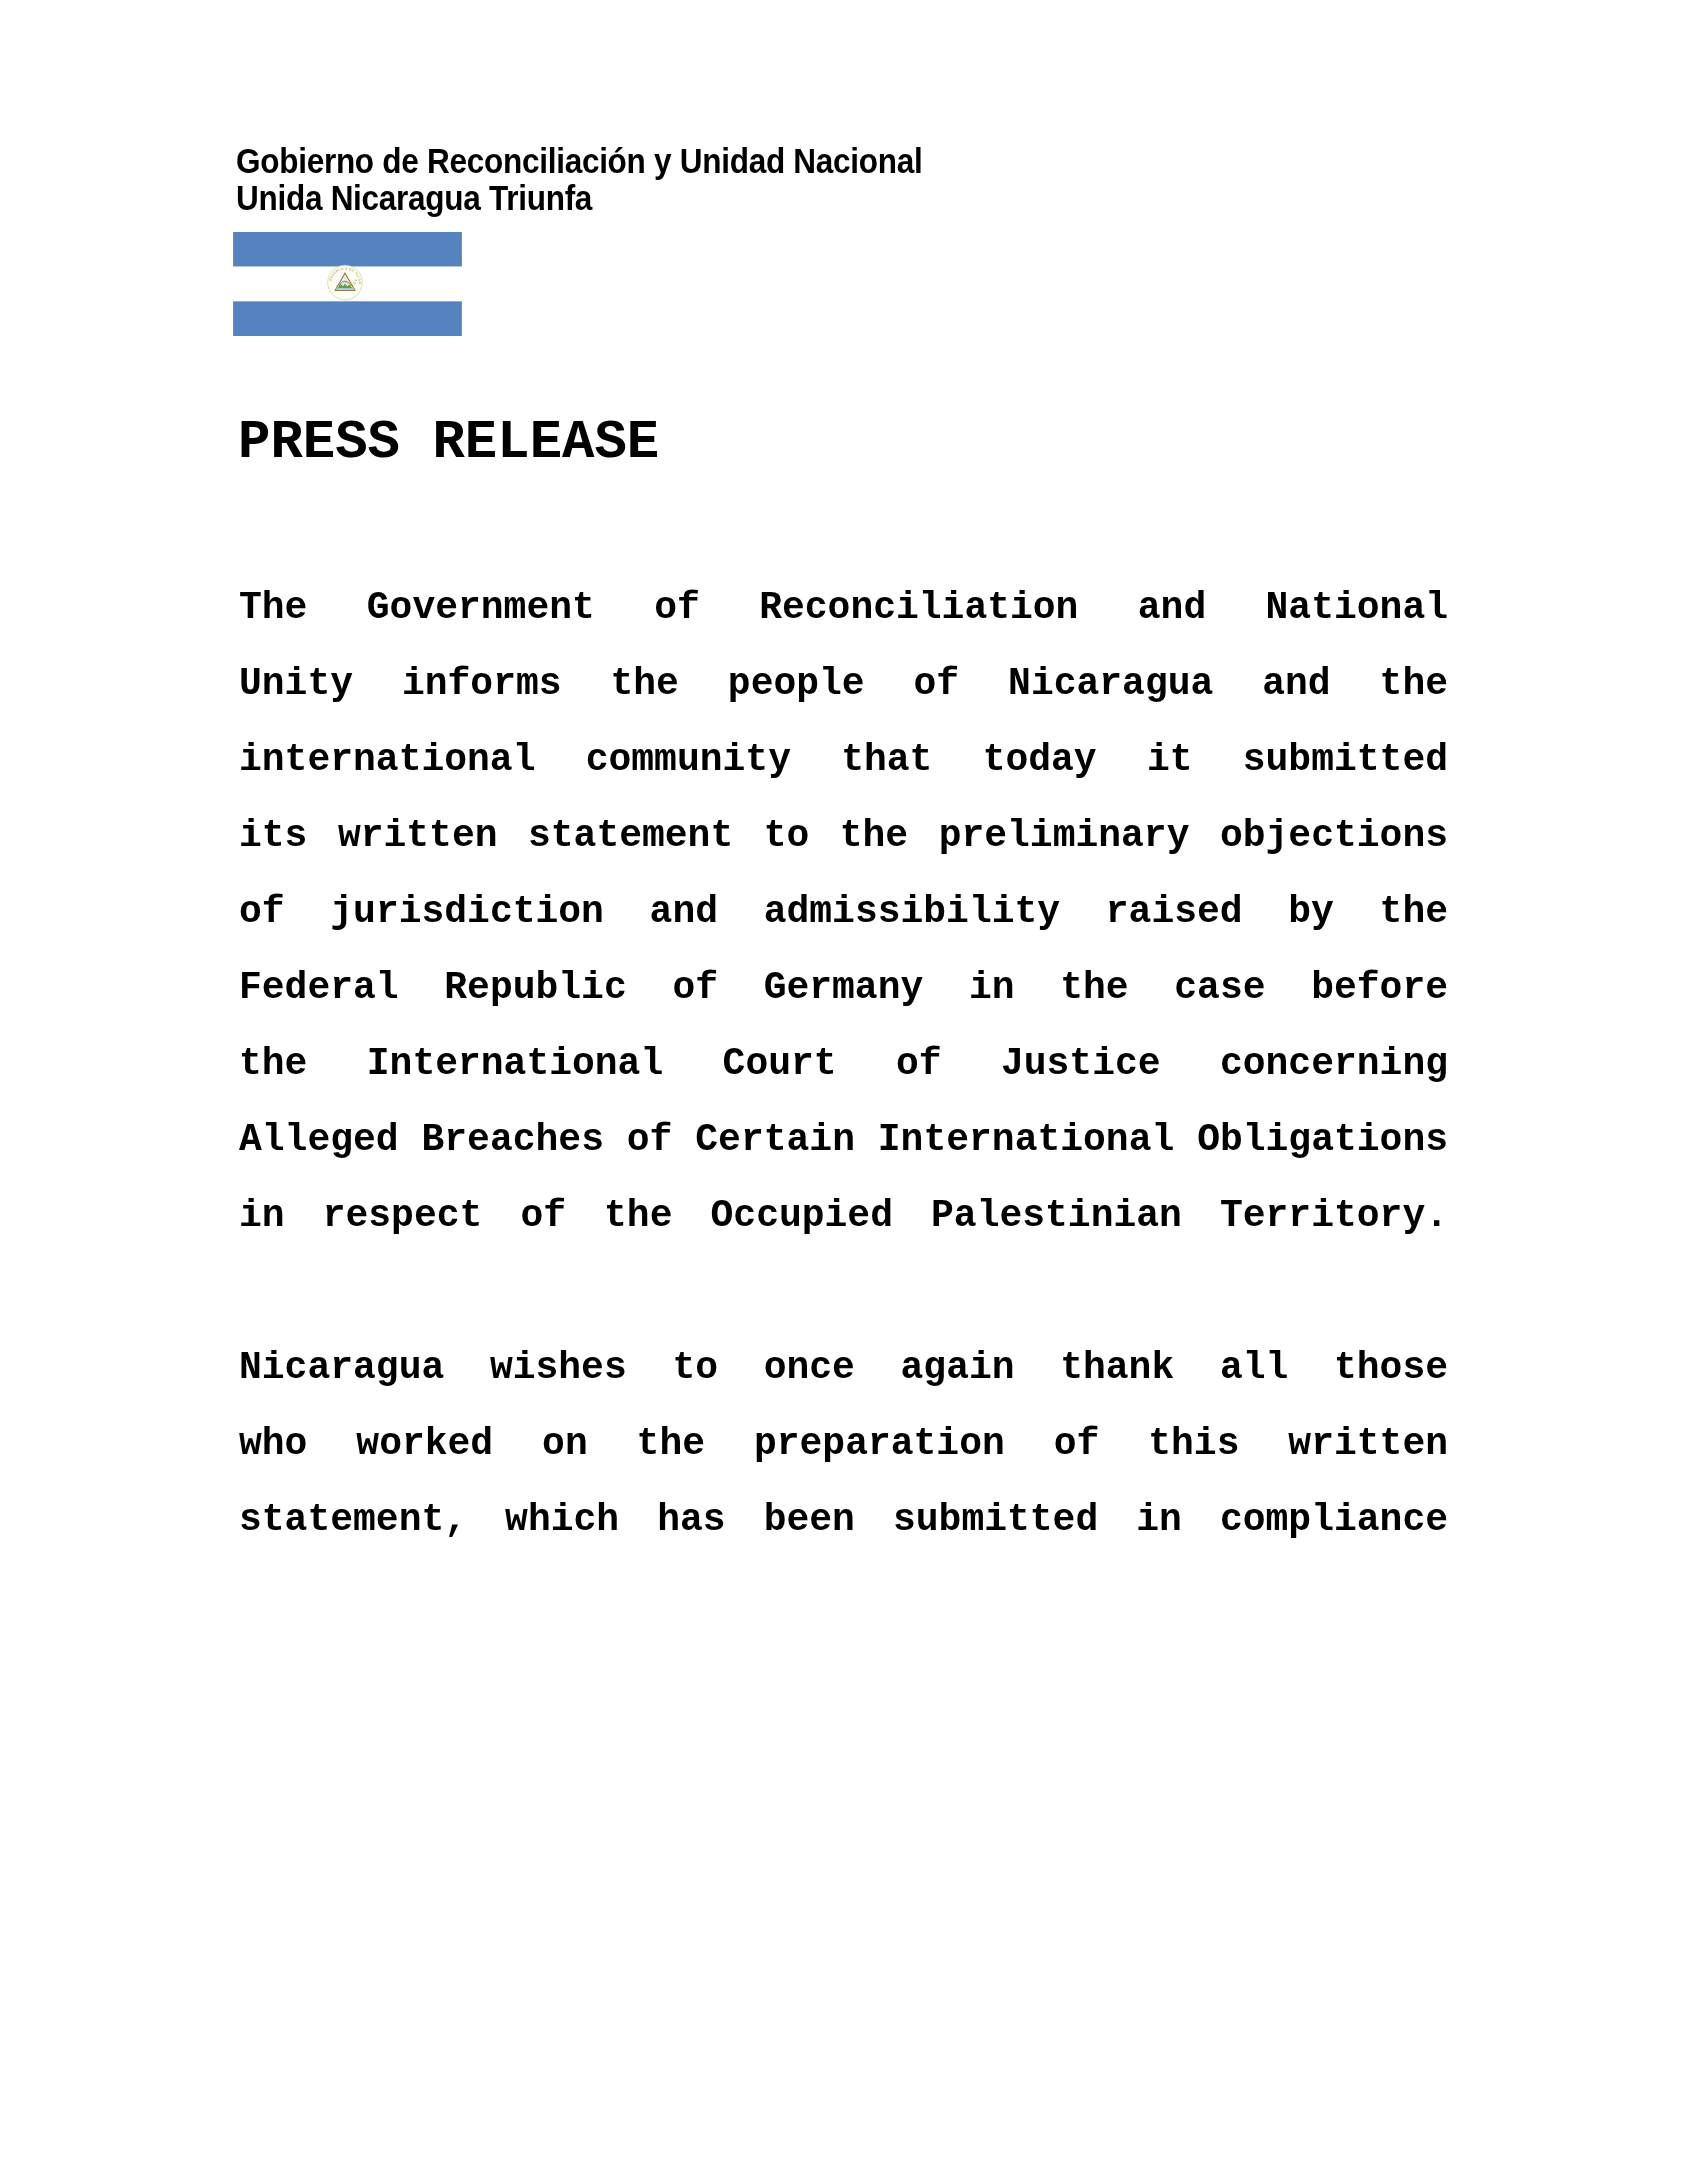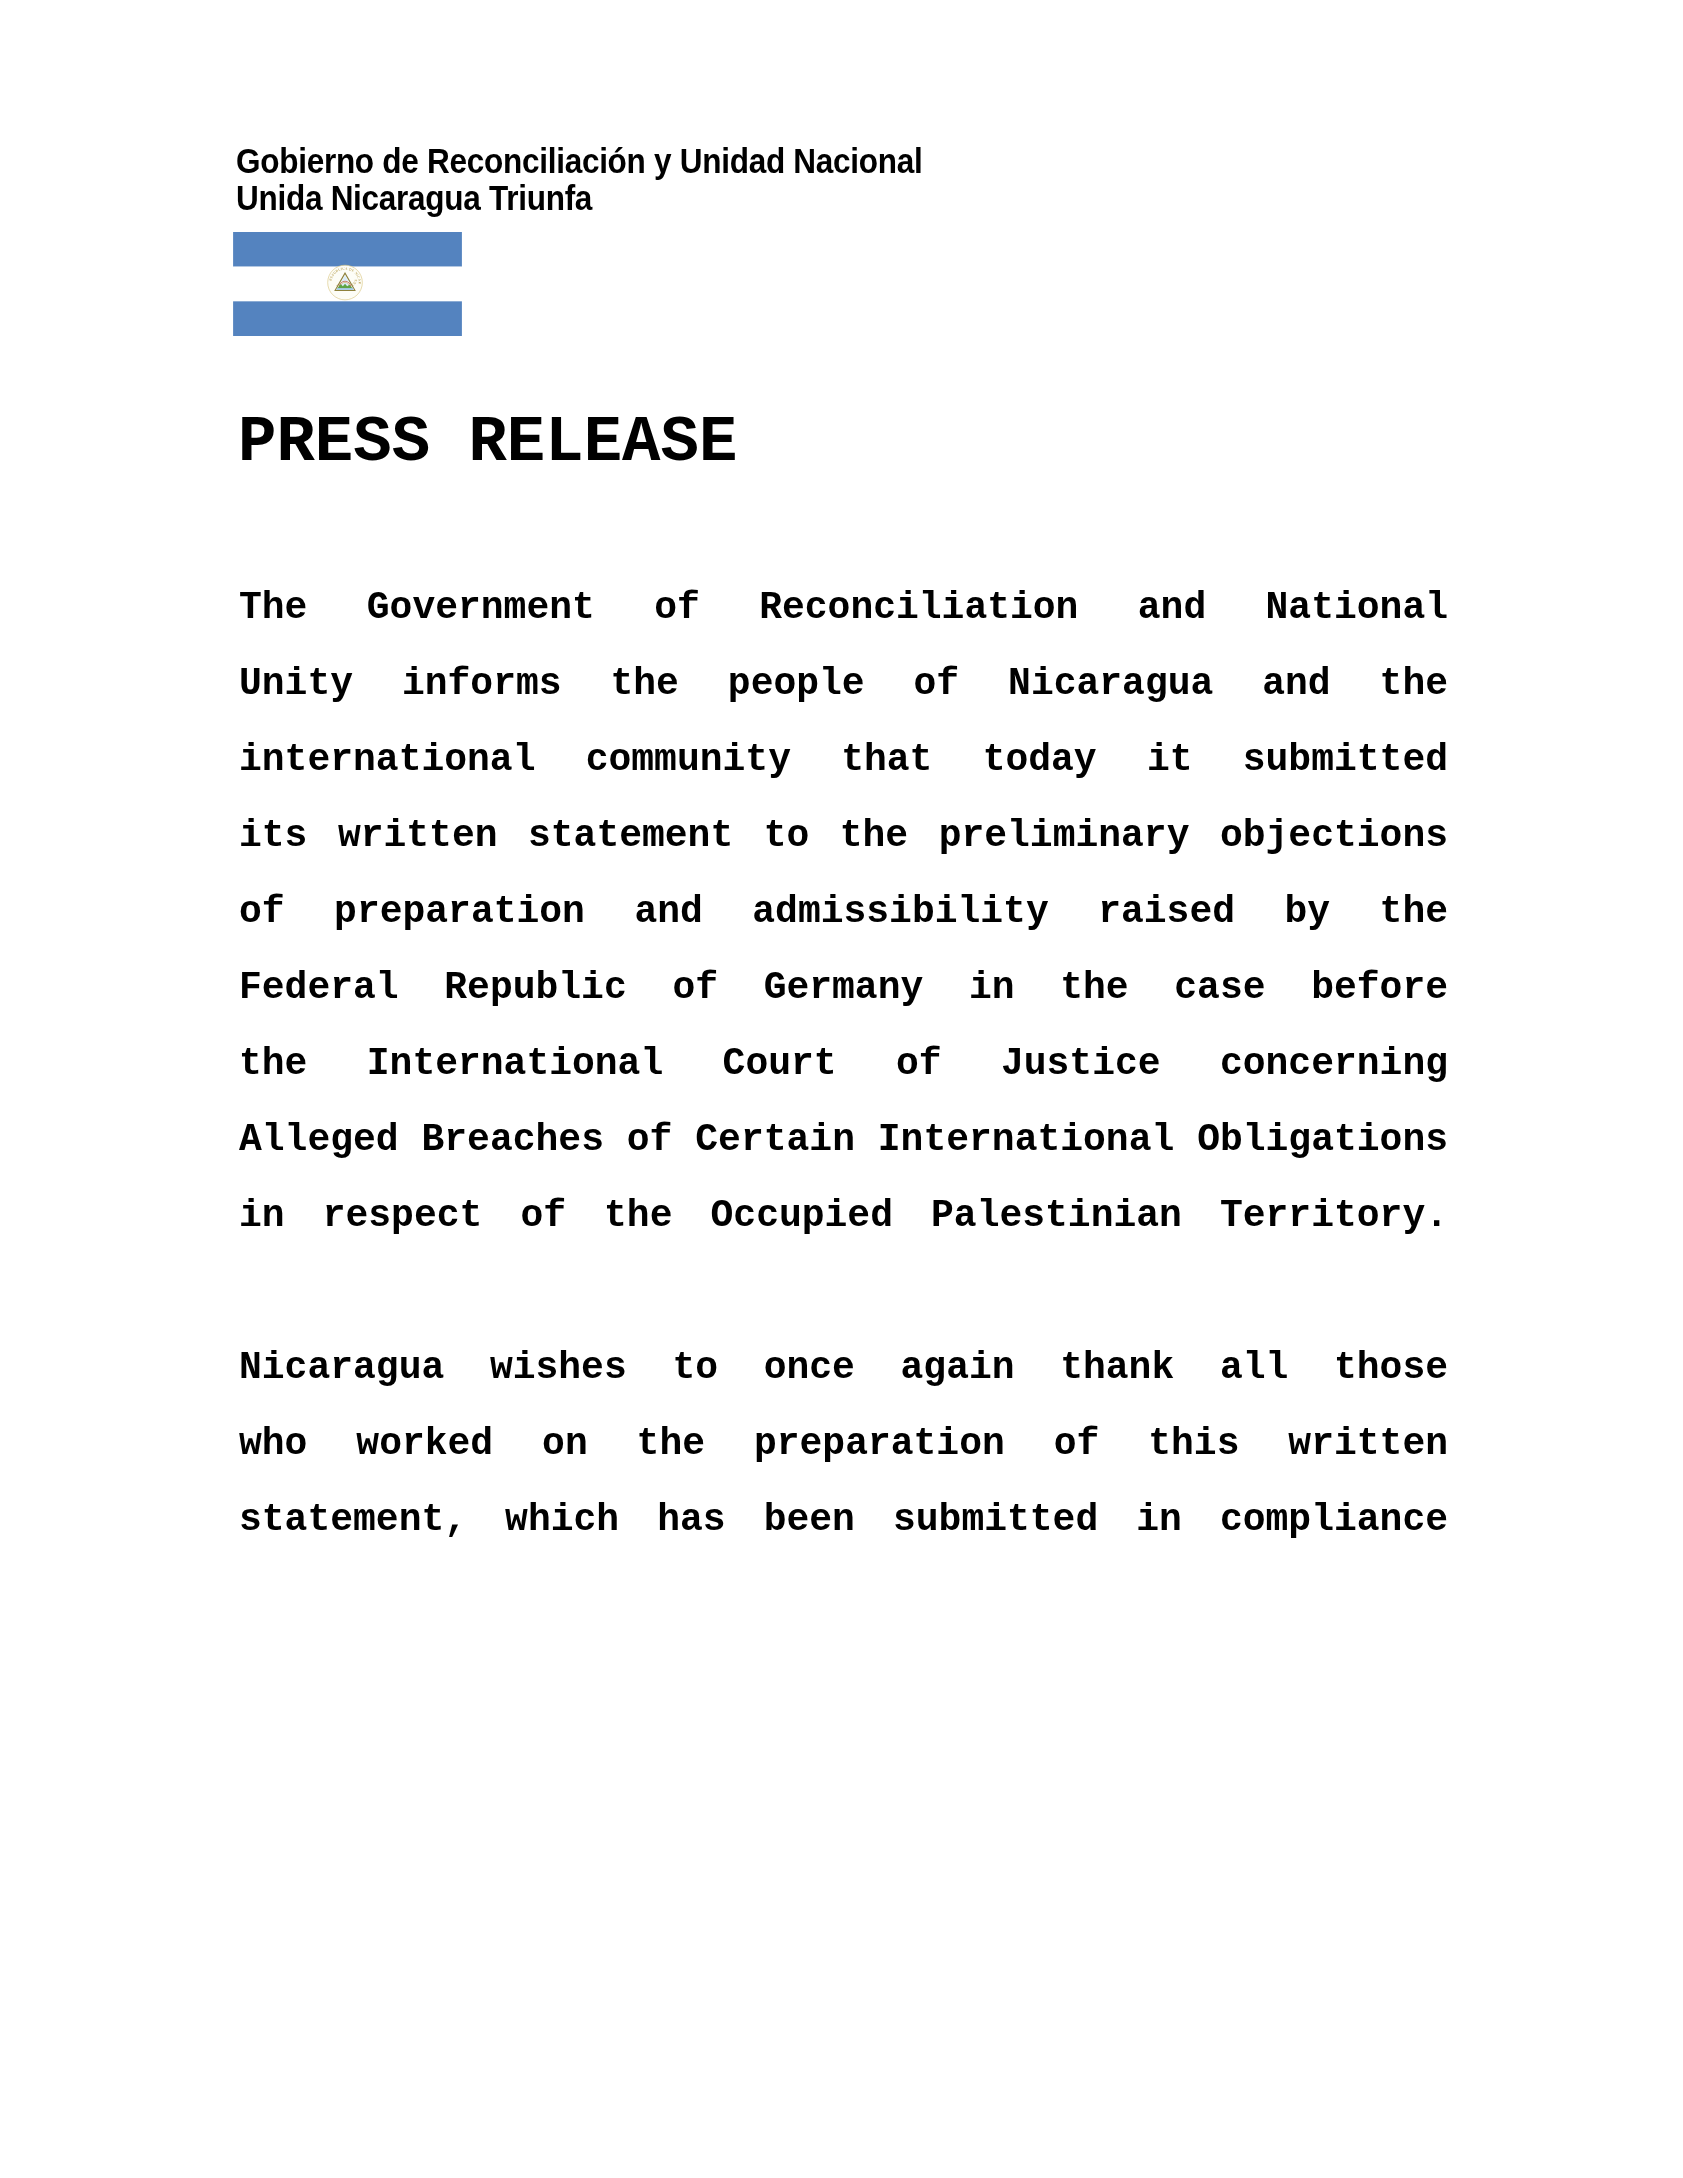--- a/index.html
+++ b/index.html
@@ -35,21 +35,21 @@
     top: 232px;
     width: 229px;
     height: 104px;
   }
   .doc-title {
     position: absolute;
     left: 238px;
     top: 418px;
     font-family: "Liberation Mono", monospace;
     font-weight: bold;
-    font-size: 64px;
+    font-size: 54px;
     line-height: 50px;
     white-space: pre;
     color: #000000;
   }
   .body-text {
     position: absolute;
     left: 239px;
     top: 570px;
     width: 1209px;
     font-family: "Liberation Mono", monospace;
@@ -105,21 +105,21 @@
 
   <div class="doc-title">PRESS RELEASE</div>
 
   <div class="body-text">
 
     <div class="para">
       <div class="line">The Government of Reconciliation and National</div>
       <div class="line">Unity informs the people of Nicaragua and the</div>
       <div class="line">international community that today it submitted</div>
       <div class="line">its written statement to the preliminary objections</div>
-      <div class="line">of preparation and admissibility raised by the</div>
+      <div class="line">of jurisdiction and admissibility raised by the</div>
       <div class="line">Federal Republic of Germany in the case before</div>
       <div class="line">the International Court of Justice concerning</div>
       <div class="line">Alleged Breaches of Certain International Obligations</div>
       <div class="line">in respect of the Occupied Palestinian Territory.</div>
     </div>
 
 
     <div class="para">
       <div class="line">Nicaragua wishes to once again thank all those</div>
       <div class="line">who worked on the preparation of this written</div>

